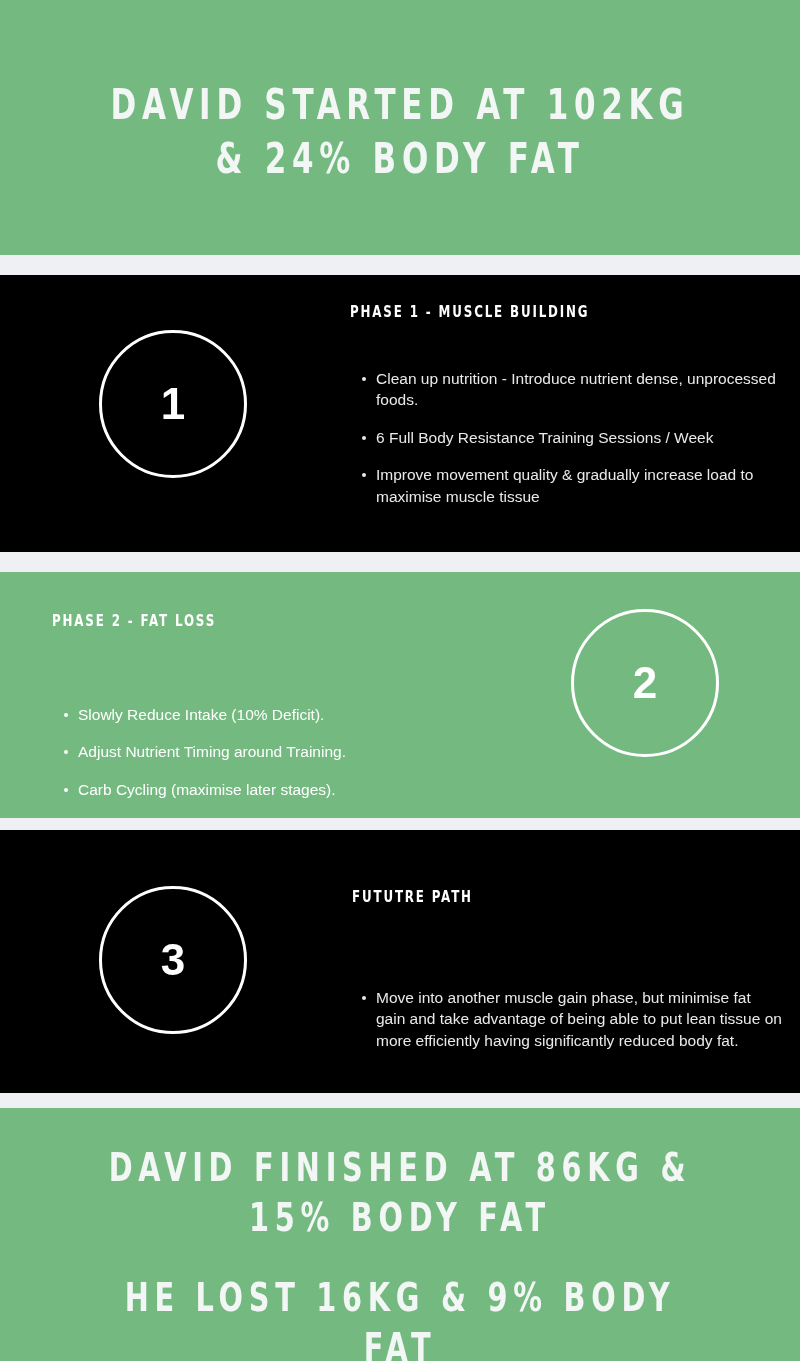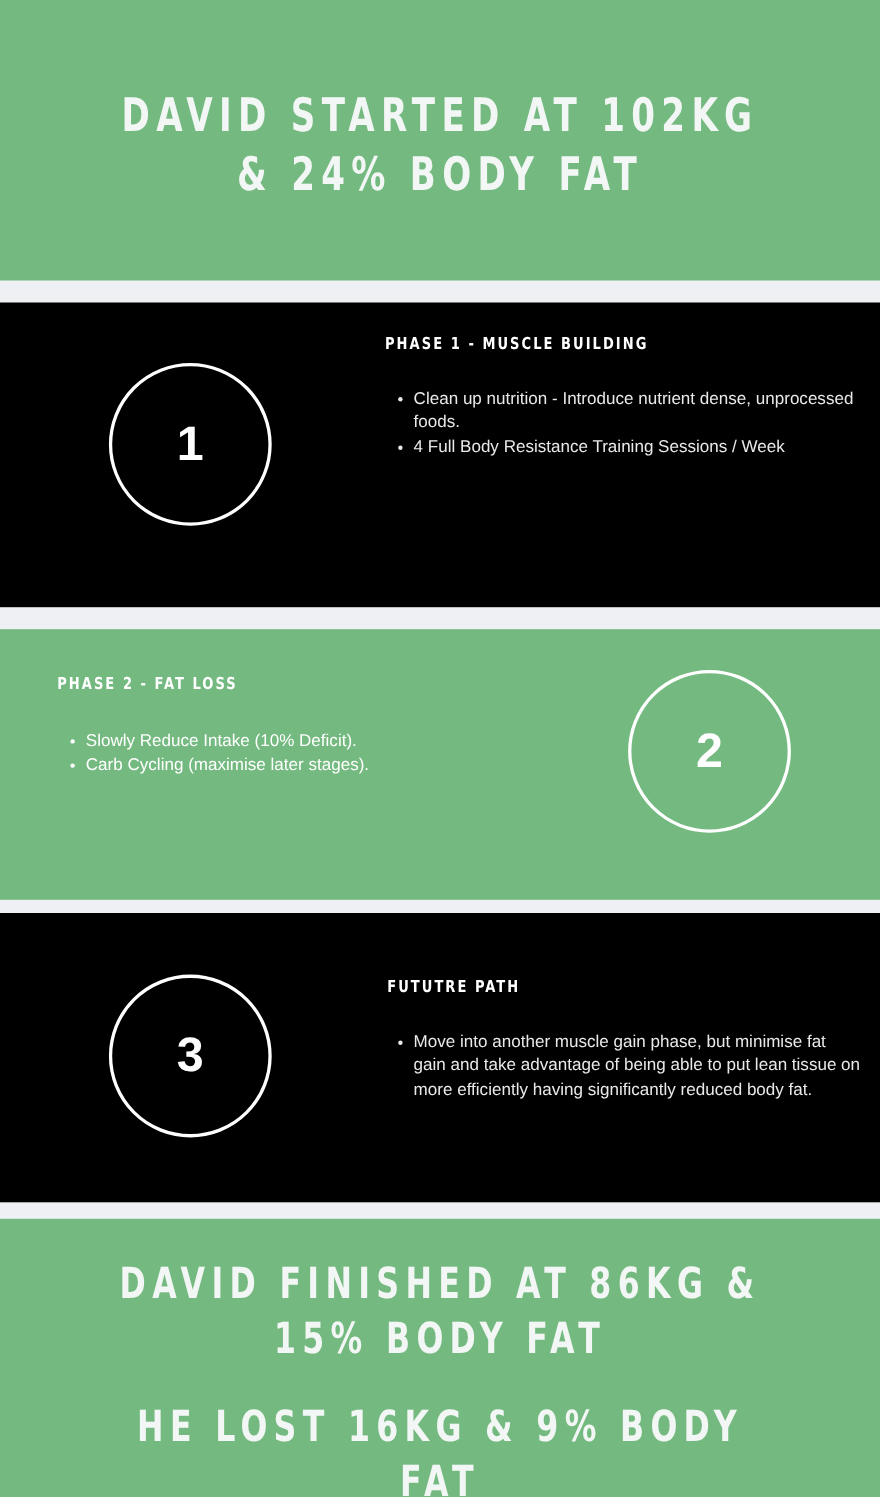--- a/index.html
+++ b/index.html
@@ -116,79 +116,81 @@
     margin: 0;
     padding: 0 0 0 22px;
     list-style: none;
     color: #e9e9e9;
     font-family: "Liberation Sans", sans-serif;
     font-size: 15.5px;
     line-height: 1.38;
   }
   .phase-list li {
     position: relative;
-    margin: 0 0 1px 0;
+    margin: 16px 0 1px 0;
   }
   .phase-list li::before {
     content: "";
     position: absolute;
     left: -14px;
     top: 9px;
     width: 4px;
     height: 4px;
     border-radius: 50%;
     background: #e9e9e9;
   }
 
   
   .p1-heading { left: 350px; top: 303px; }
   .p1-list    { left: 354px; top: 352px; width: 412px; }
 
   
   .p2-heading { left: 52px; top: 612px; }
-  .p2-list    { left: 56px; top: 663px; width: 420px; }
+  .p2-list    { left: 56px; top: 688px; width: 420px; }
   .p2-list,
   .p2-list li::before { color: #ffffff; }
   .p2-list li::before { background: #ffffff; }
 
   
   .p3-heading { left: 352px; top: 888px; }
-  .p3-list    { left: 354px; top: 937px; width: 408px; }
+  .p3-list    { left: 354px; top: 971px; width: 408px; }
 </style>
 </head>
 <body>
 
 <div class="infographic">
 
   <div class="band band-green band-hero"></div>
   <div class="headline hero-title">DAVID STARTED AT 102KG &amp; 24% BODY FAT</div>
 
   <div class="band band-black band-phase1"></div>
 
   <div class="circle circle-1">
     <span class="circle-num">1</span>
   </div>
 
   <div class="phase-heading p1-heading">PHASE 1 - MUSCLE BUILDING</div>
 
   <ul class="phase-list p1-list">
     <li>Clean up nutrition - Introduce nutrient dense, unprocessed foods.</li>
-    <li>4 Full Body Resistance Training Sessions / Week</li>
+    <li>6 Full Body Resistance Training Sessions / Week</li>
+    <li>Improve movement quality &amp; gradually increase load to maximise muscle tissue</li>
   </ul>
 
   <div class="band band-green band-phase2"></div>
 
   <div class="circle circle-2">
     <span class="circle-num">2</span>
   </div>
 
   <div class="phase-heading p2-heading">PHASE 2 - FAT LOSS</div>
 
   <ul class="phase-list p2-list">
     <li>Slowly Reduce Intake (10% Deficit).</li>
+    <li>Adjust Nutrient Timing around Training.</li>
     <li>Carb Cycling (maximise later stages).</li>
   </ul>
 
   <div class="band band-black band-phase3"></div>
 
   <div class="circle circle-3">
     <span class="circle-num">3</span>
   </div>
 
   <div class="phase-heading p3-heading">FUTUTRE PATH</div>

